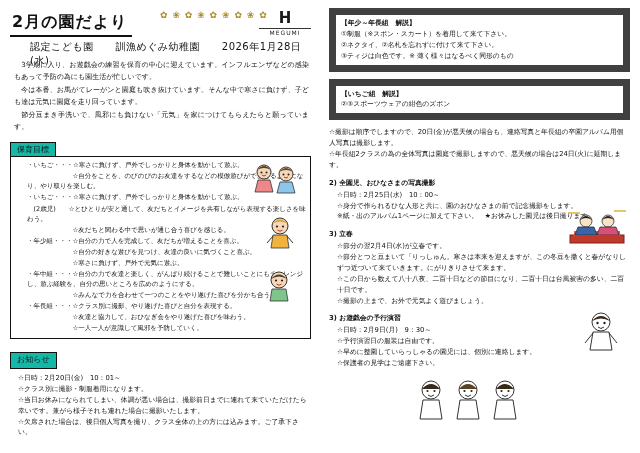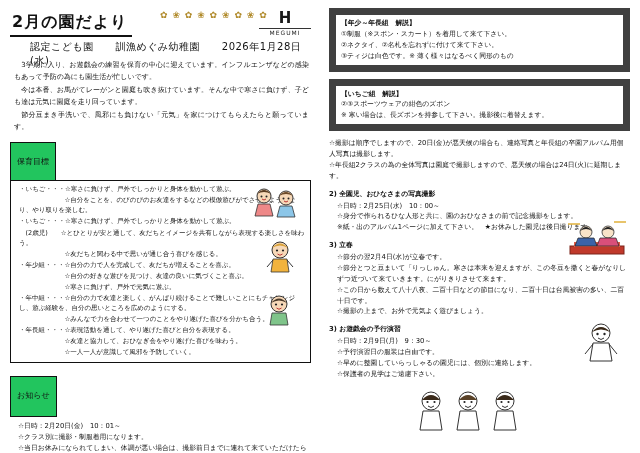--- a/index.html
+++ b/index.html
@@ -37,24 +37,24 @@
   .sub .s2{margin-left:18px;}
   .sub .s3{margin-left:18px;}
 
   
   .intro{font-size:7px;line-height:1.65;margin:8px 2px 0 4px;text-align:justify;}
   .intro p{margin:0 0 2px 0;}
 
   
   .boxttl{
     display:inline-block;border:1px solid #111;font-size:8px;
-    padding:13px 6px;margin:7px 0 0 0;background:#22c55e;
+    padding:1px 6px;margin:7px 0 0 0;background:#14b8a6;
   }
   .goals{
-    border:1px solid #111;margin-top:-1px;padding:3px 4px 4px 8px;
+    border:1px solid #111;margin-top:-1px;padding:3px 4px 4px 16px;
     font-size:6.5px;line-height:1.55;position:relative;min-height:150px;
   }
   .goals .gl{margin:0 0 1px 0;}
 
   
   .news{font-size:6.8px;line-height:1.6;margin-top:6px;}
   .news .item{margin-bottom:5px;}
   .news .h{font-weight:bold;}
   .nind1{padding-left:8px;}
 
@@ -104,21 +104,21 @@
         <p class="gl">・いちご・・・☆寒さに負けず、戸外でしっかりと身体を動かして遊ぶ。</p>
         <p class="gl">　　　　　　　☆自分をことを、のびのびのお友達をするなどの模倣遊びがでさせるようになり、やり取りを楽しむ。</p>
         <p class="gl">・いちご・・・☆寒さに負けず、戸外でしっかりと身体を動かして遊ぶ。</p>
         <p class="gl">　(2歳児)　　☆とひとりが安と通して、友だちとイメージを共有しながら表現する楽しさを味わう。</p>
         <p class="gl">　　　　　　　☆友だちと関わる中で思いが通じ合う喜びを感じる。</p>
         <p class="gl">・年少組・・・☆自分の力で人を完成して、友だちが増えることを喜ぶ。</p>
         <p class="gl">　　　　　　　☆自分の好きな遊びを見つけ、友達の良いに気づくこと喜ぶ。</p>
         <p class="gl">　　　　　　　☆寒さに負けず、戸外で元気に遊ぶ。</p>
         <p class="gl">・年中組・・・☆自分の力で友達と楽しく、がんばり続けることで難しいことにもチャレンジし、遊ぶ経験を、自分の思いところを広めのようにする。</p>
         <p class="gl">　　　　　　　☆みんなで力を合わせて一つのことをやり遂げた喜びを分かち合う。</p>
-        <p class="gl">・年長組・・・☆表現活動を通して、やり遂げた喜びと自分を表現する。</p>
+        <p class="gl">・年長組・・・☆クラス別に撮影、やり遂げた喜びと自分を表現する。</p>
         <p class="gl">　　　　　　　☆友達と協力して、おひなぎ会をやり遂げた喜びを味わう。</p>
         <p class="gl">　　　　　　　☆一人一人が意識して風邪を予防していく。</p>
 
         <div class="ill" style="right:6px;top:4px;">
           <svg width="54" height="40" viewBox="0 0 54 40">
             <circle cx="14" cy="11" r="7" fill="#f6d8b8" stroke="#333" stroke-width="1"></circle>
             <path d="M7 9 Q14 1 21 9 Q14 5 7 9Z" fill="#5a3c22"></path>
             <circle cx="11.5" cy="11.5" r="1" fill="#222"></circle>
               <circle cx="16.5" cy="11.5" r="1" fill="#222"></circle>
             <path d="M12 14 q2 2 4 0" stroke="#b33" fill="none" stroke-width="1"></path>
@@ -173,21 +173,20 @@
       <div class="rbox">
         <div class="rh">【年少～年長組　解説】</div>
         <div>①制服（※スボン・スカート）を着用して来て下さい。</div>
         <div>②ネクタイ、②名札を忘れずに付けて来て下さい。</div>
         <div>③ティジは白色です。※ 薄く様々はなるべく同形のもの</div>
       </div>
 
       <div class="rbox">
         <div class="rh">【いちご組　解説】</div>
         <div>②③スポーツウェアの紺色のズボン</div>
-        <div>※ 寒い場合は、長ズボンを持参して下さい。撮影後に着替えます。</div>
       </div>
 
       <div class="rsec">
         <div>☆撮影は順序でしますので、20日(金)が悪天候の場合も、連絡写真と年長組の卒園アルバム用個人写真は撮影します。</div>
         <div>☆年長組2クラスの為の全体写真は園庭で撮影しますので、悪天候の場合は24日(火)に延期します。</div>
       </div>
 
       <div class="rsec">
         <div class="t">2) 全園児、おひなさまの写真撮影</div>
         <div class="nind1">☆日時：2月25日(水)　10：00～</div>

